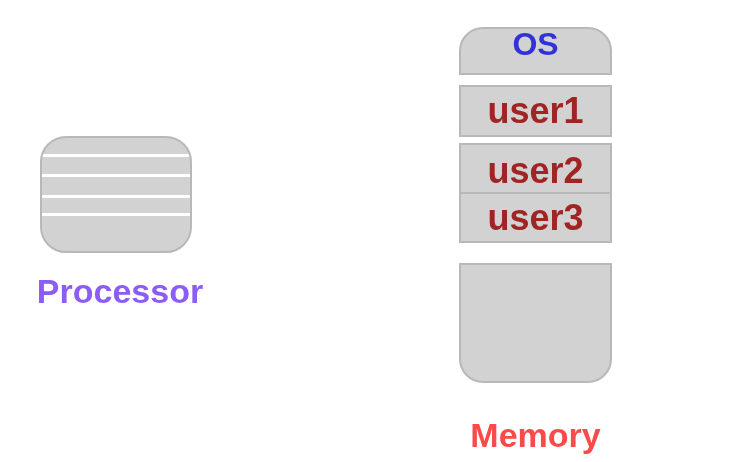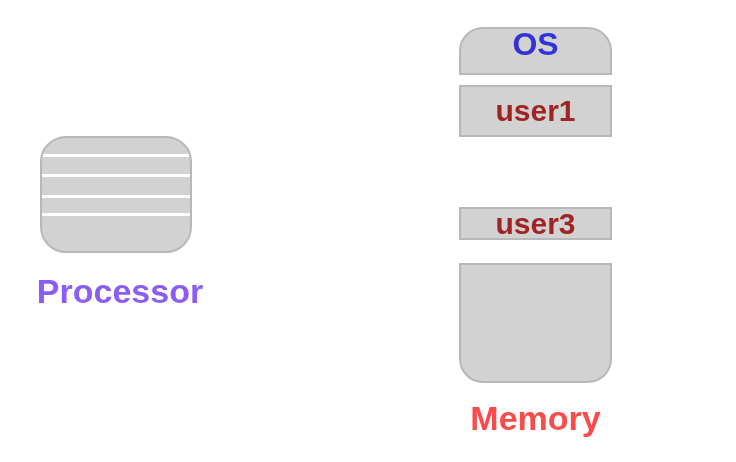--- a/index.html
+++ b/index.html
@@ -66,33 +66,33 @@
     position: absolute;
     left: 459px;
     width: 153px;
     box-sizing: border-box;
     background: #d2d2d2;
     border: 2px solid #bcbcbc;
     display: flex;
     justify-content: center;
     align-items: center;
     font-weight: 700;
-    font-size: 30px;
+    font-size: 36px;
   }
   .seg-os {
     top: 27px;
     height: 48px;
     border-radius: 24px 24px 0 0;
     align-items: flex-start;
     font-size: 32px;
     line-height: 30px;
   }
   .seg-user1 { top: 85px;  height: 52px; }
   .seg-user2 { top: 143px; height: 56px; }
-  .seg-user3 { top: 207px; height: 33px; }
+  .seg-user3 { top: 192px; height: 51px; }
   .seg-free  {
     top: 263px;
     height: 120px;
     border-radius: 0 0 24px 24px;
   }
 </style>
 </head>
 <body>
 
 <div class="stage">
@@ -106,24 +106,27 @@
   <div class="big-label proc-label" style="color: #8b5cf6;">Processor</div>
 
   <div class="seg seg-os" style="background-color: rgb(210, 210, 210); border-color: rgb(184, 184, 184);">
     <span style="color: rgb(50, 50, 217);">OS</span>
   </div>
 
   <div class="seg seg-user1" style="background-color: rgb(210, 210, 210); border-color: rgb(184, 184, 184);">
     <span style="color: rgb(160, 36, 36);">user1</span>
   </div>
 
+  <div class="seg seg-user2" style="background-color: rgb(210, 210, 210); border-color: rgb(184, 184, 184);">
+    <span style="color: rgb(160, 36, 36);">user2</span>
+  </div>
 
   <div class="seg seg-user3" style="background-color: rgb(210, 210, 210); border-color: rgb(184, 184, 184);">
     <span style="color: rgb(160, 36, 36);">user3</span>
   </div>
 
   <div class="seg seg-free" style="background-color: rgb(210, 210, 210); border-color: rgb(184, 184, 184);">
     <span></span>
   </div>
 
-  <div class="big-label mem-label" style="color: rgb(250, 74, 74);">Memory</div>
+  <div class="big-label mem-label" style="color: rgb(250, 74, 74); margin-top: 17px;">Memory</div>
 
 </div>
 
 </body></html>

